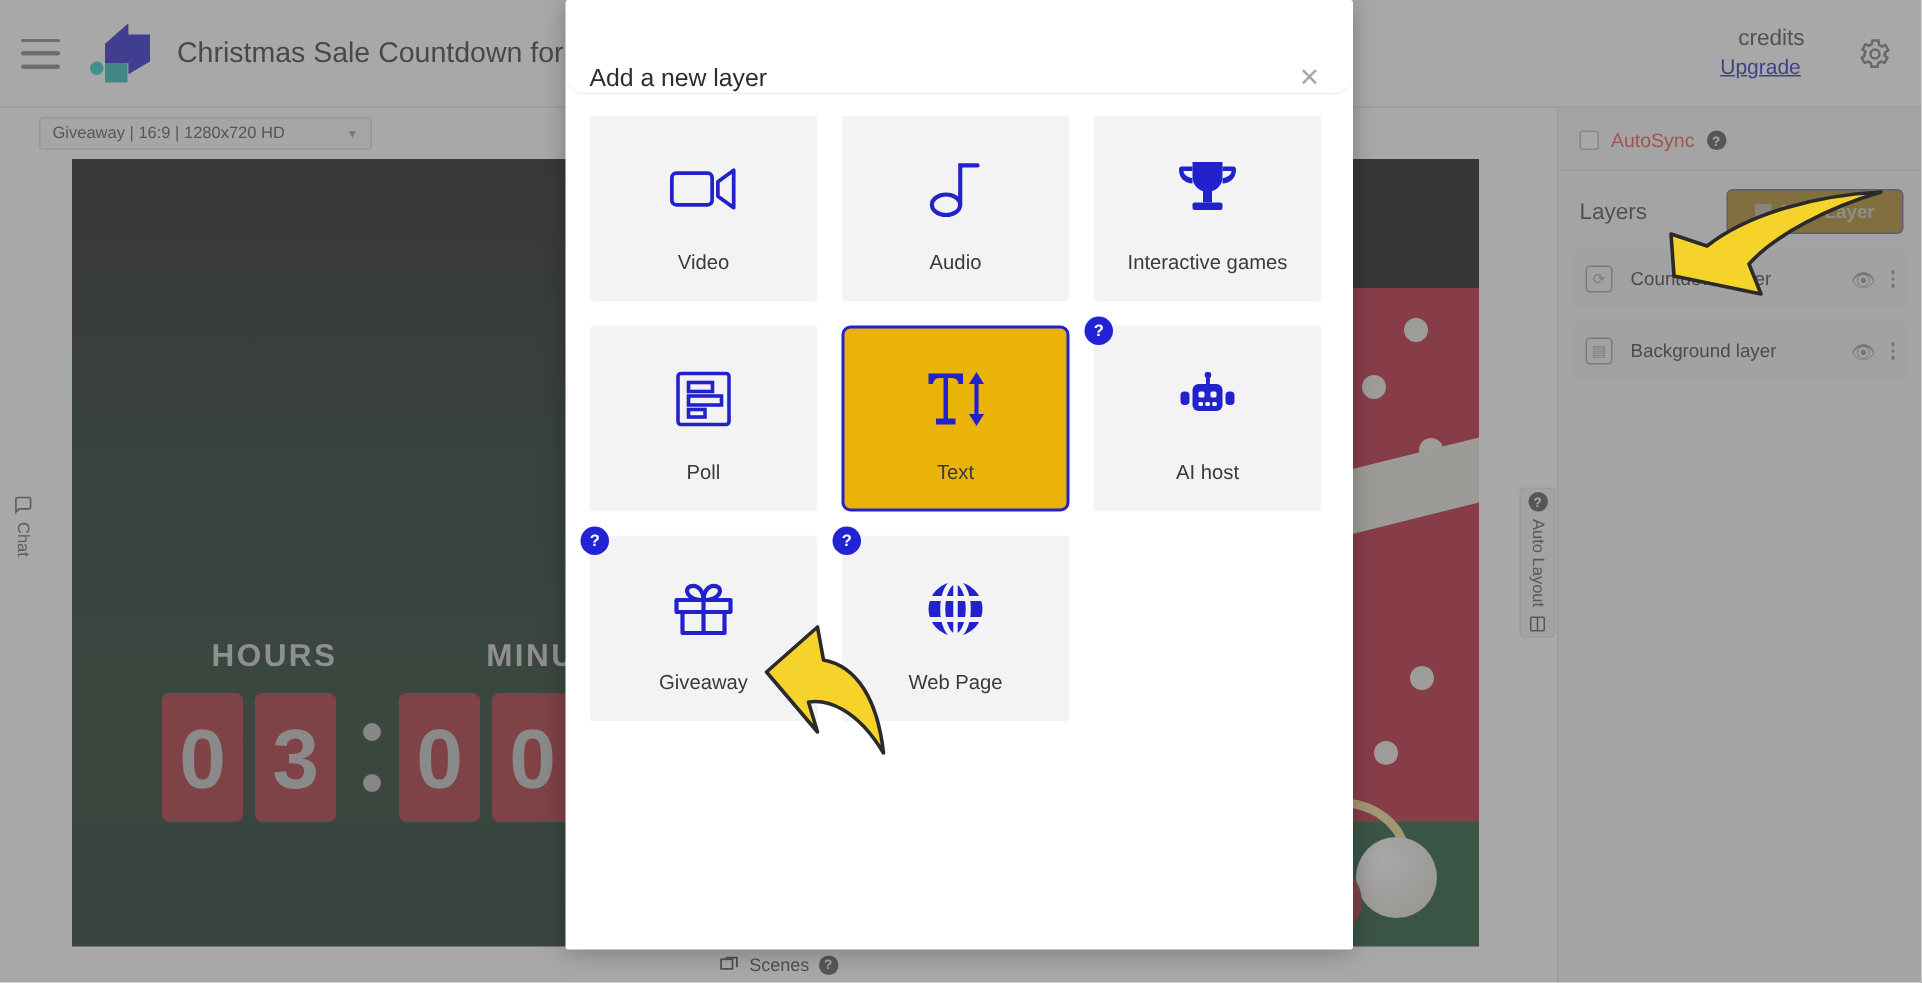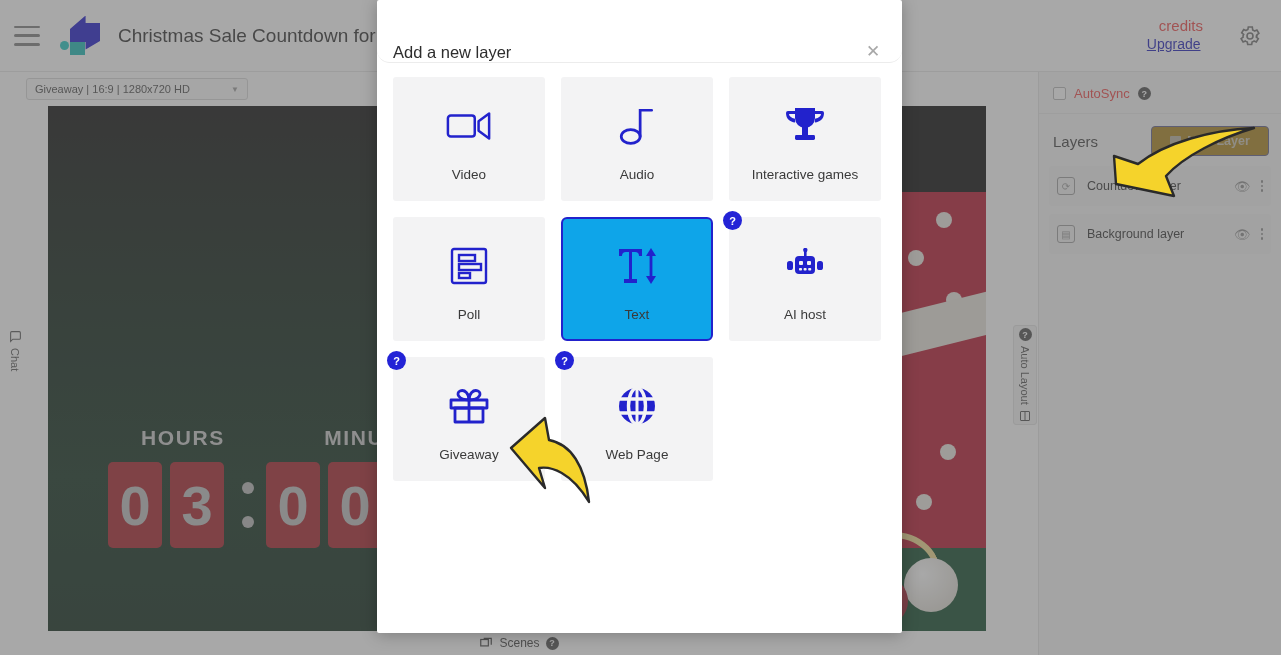--- a/index.html
+++ b/index.html
@@ -34,21 +34,21 @@
     clip-path: polygon(0% 40%, 52% 0%, 52% 22%, 100% 22%, 100% 75%, 52% 100%, 52% 78%, 0% 78%);
   }
 
   .doc-title {
     margin-left: 14px; font-size: 19px; color: #2b2b2b;
     white-space: nowrap; overflow: hidden; max-width: 470px;
   }
 
   .topbar-right { margin-left: auto; display: flex; align-items: center; height: 100%; }
   .credits-box { text-align: left; padding-right: 16px; line-height: 1.25; }
-  .credits-label { font-size: 15px; color: #ef4444; margin-left: 12px; }
+  .credits-label { font-size: 15px; color: #404040; margin-left: 12px; }
   .credits-upgrade { font-size: 14px; color: #1a1ab8; text-decoration: underline; cursor: pointer; display:block; }
   .gear {
     width: 34px; height: 34px; margin: 0 14px; cursor: pointer;
     display: flex; align-items: center; justify-content: center;
   }
   .golive {
     width: 228px; height: 48px; margin-right: 14px; background: #120a9e;
     color: #fff; font-size: 17px; font-weight: bold; letter-spacing: .6px;
     border: none; border-radius: 4px; cursor: pointer;
   }
@@ -224,21 +224,21 @@
   .grid {
     display: grid; grid-template-columns: repeat(3, 152px);
     column-gap: 16px; row-gap: 16px;
   }
   .card {
     position: relative; width: 152px; height: 124px; background: #f3f3f4;
     border-radius: 3px; cursor: pointer;
     display: flex; flex-direction: column; align-items: center; justify-content: center;
     border: 2px solid transparent;
   }
-  .card.selected { background: #0ea5e9; border: 2px solid #2222cc; border-radius: 6px; }
+  .card.selected { background: #eab308; border: 2px solid #2222cc; border-radius: 6px; }
   .card .ic { height: 58px; display: flex; align-items: center; justify-content: center; }
   .card .cap { margin-top: 12px; font-size: 13.5px; color: #3a3a3a; }
   .badge-q {
     position: absolute; left: -8px; top: -8px; width: 19px; height: 19px; border-radius: 50%;
     background: #2323d6; color: #fff; font-size: 11px; font-weight: bold;
     display: flex; align-items: center; justify-content: center; cursor: pointer;
   }
 
   
   .arrow { position: absolute; z-index: 60; pointer-events: none; }

